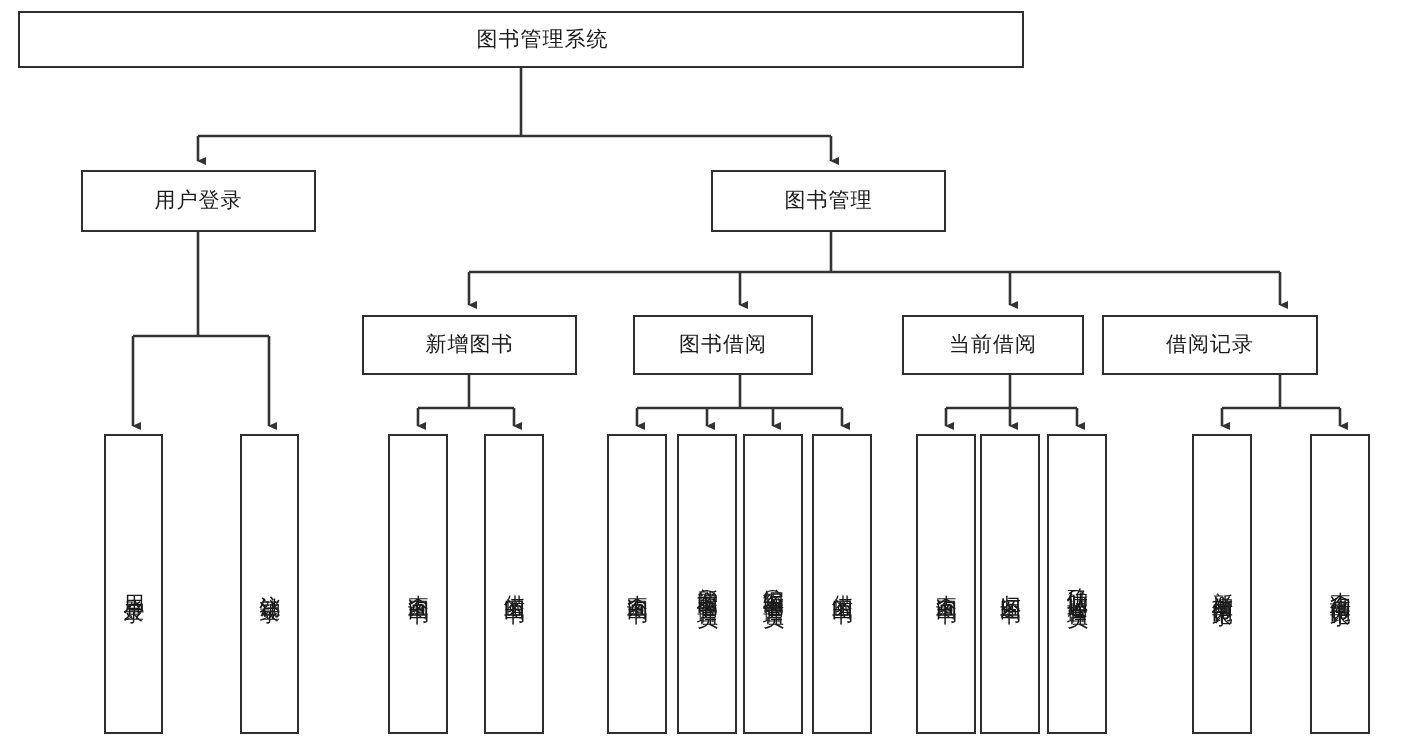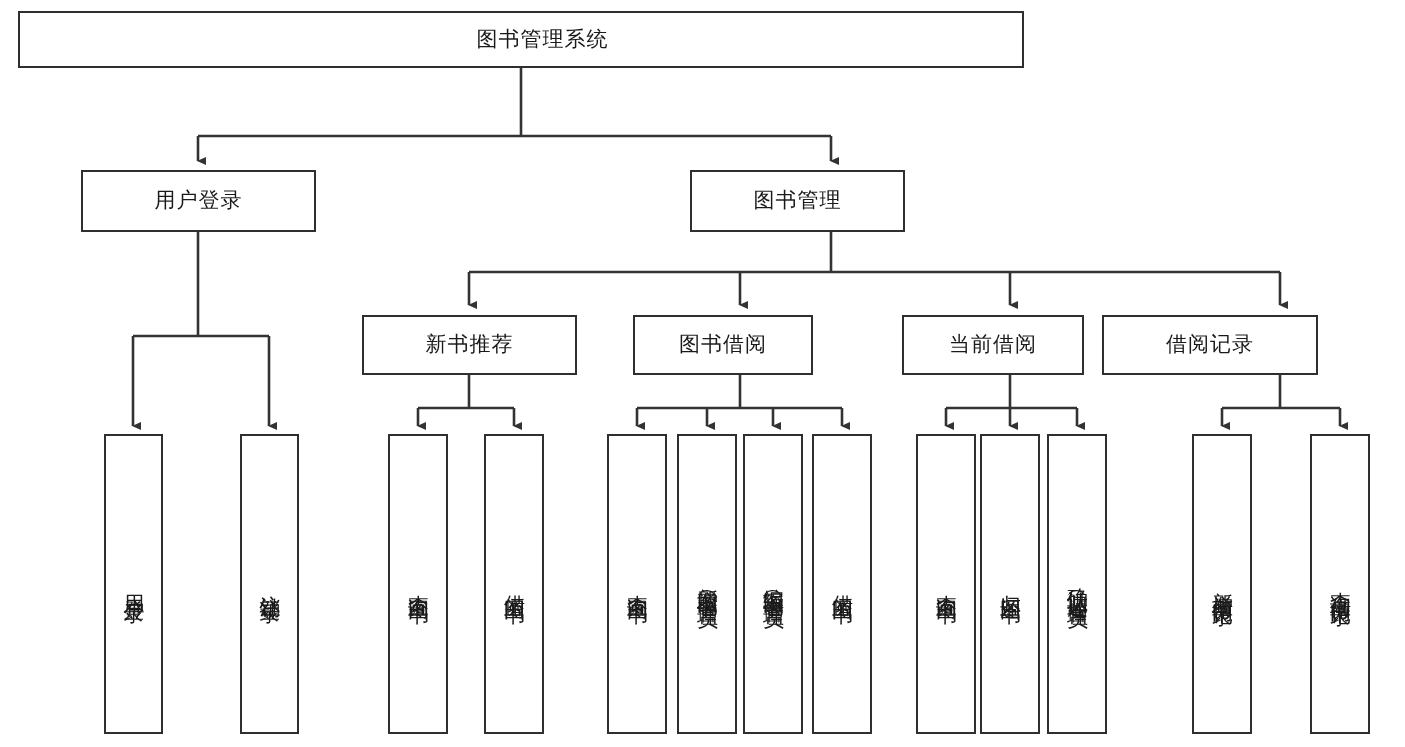--- a/index.html
+++ b/index.html
@@ -121,26 +121,26 @@
     </g>
   </svg>
 
   <div class="node h" style="left:18px; top:11px; width:1006px; height:57px;padding-left:43px;">
     <span>图书管理系统</span>
   </div>
 
   <div class="node h" style="left:81px; top:170px; width:235px; height:62px;">
     <span>用户登录</span>
   </div>
-  <div class="node h" style="left:690px; top:170px; width:215px; height:62px;">
+  <div class="node h" style="left:711px; top:170px; width:235px; height:62px;">
     <span>图书管理</span>
   </div>
 
   <div class="node h" style="left:362px; top:315px; width:215px; height:60px;">
-    <span>新书推荐</span>
+    <span>新增图书</span>
   </div>
   <div class="node h" style="left:633px; top:315px; width:180px; height:60px;align-items:center;">
     <span>图书借阅</span>
   </div>
   <div class="node h" style="left:902px; top:315px; width:182px; height:60px;">
     <span>当前借阅</span>
   </div>
   <div class="node h" style="left:1102px; top:315px; width:216px; height:60px;">
     <span>借阅记录</span>
   </div>

